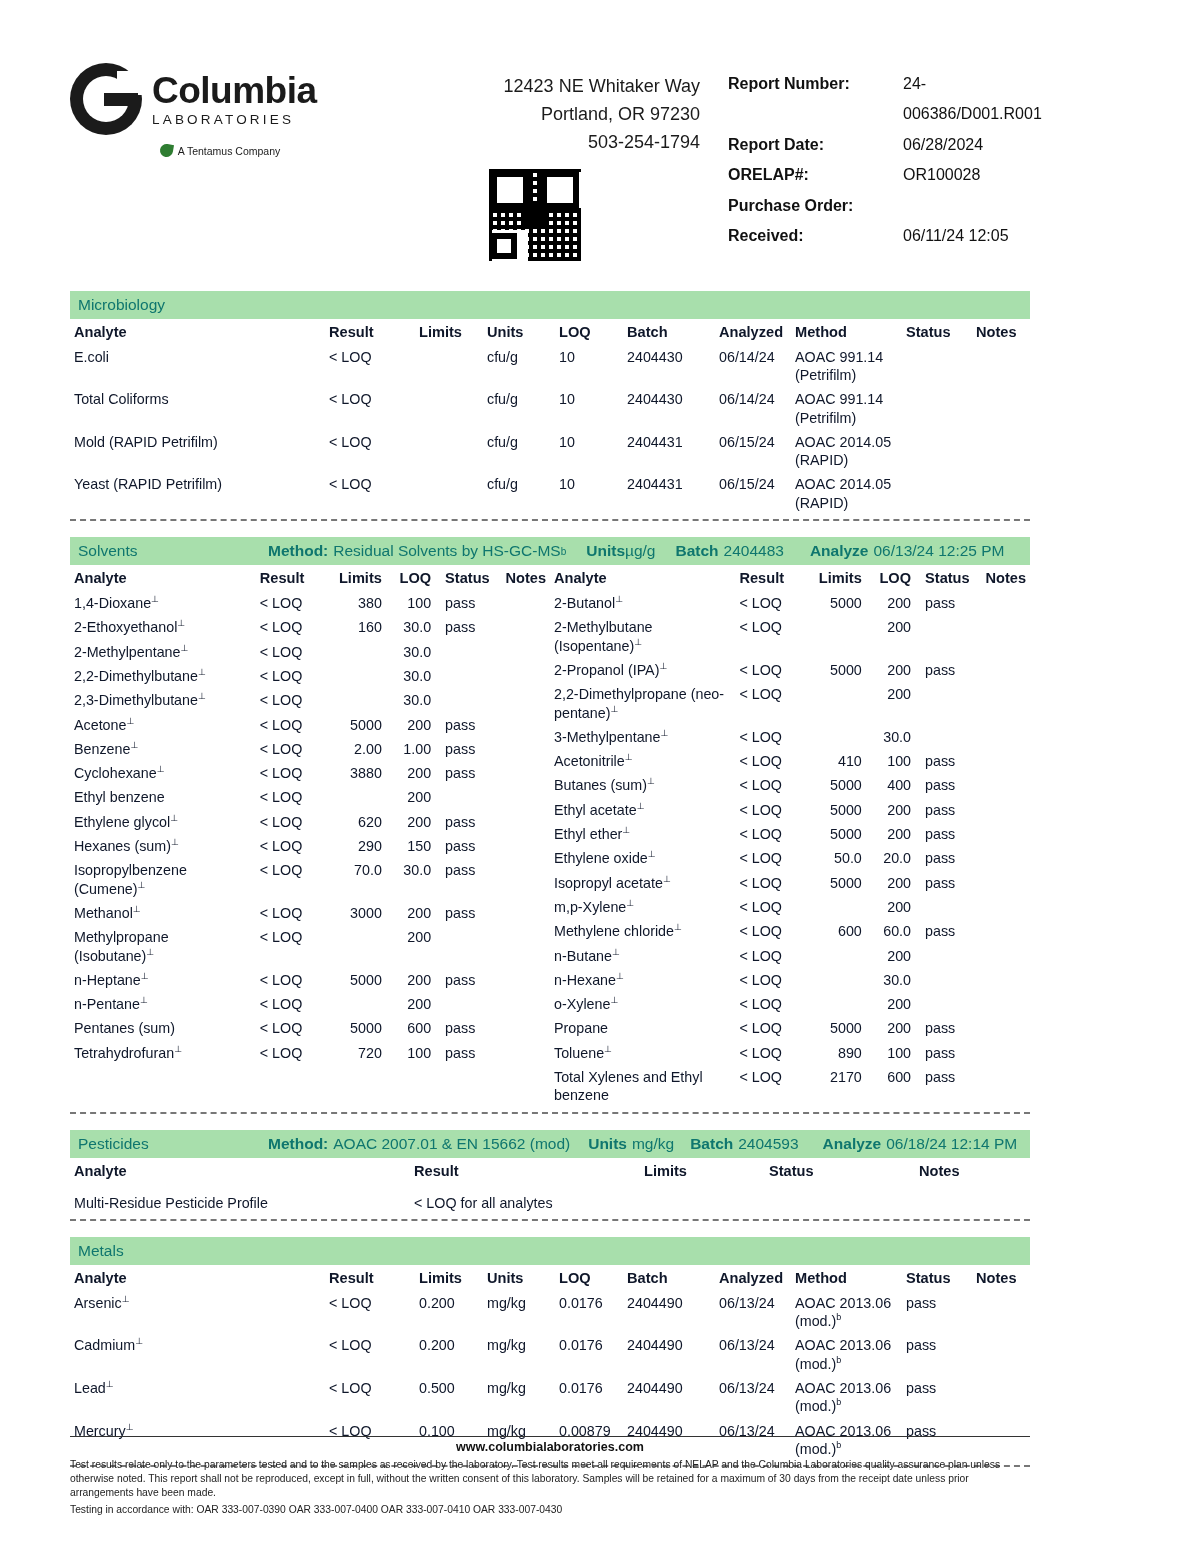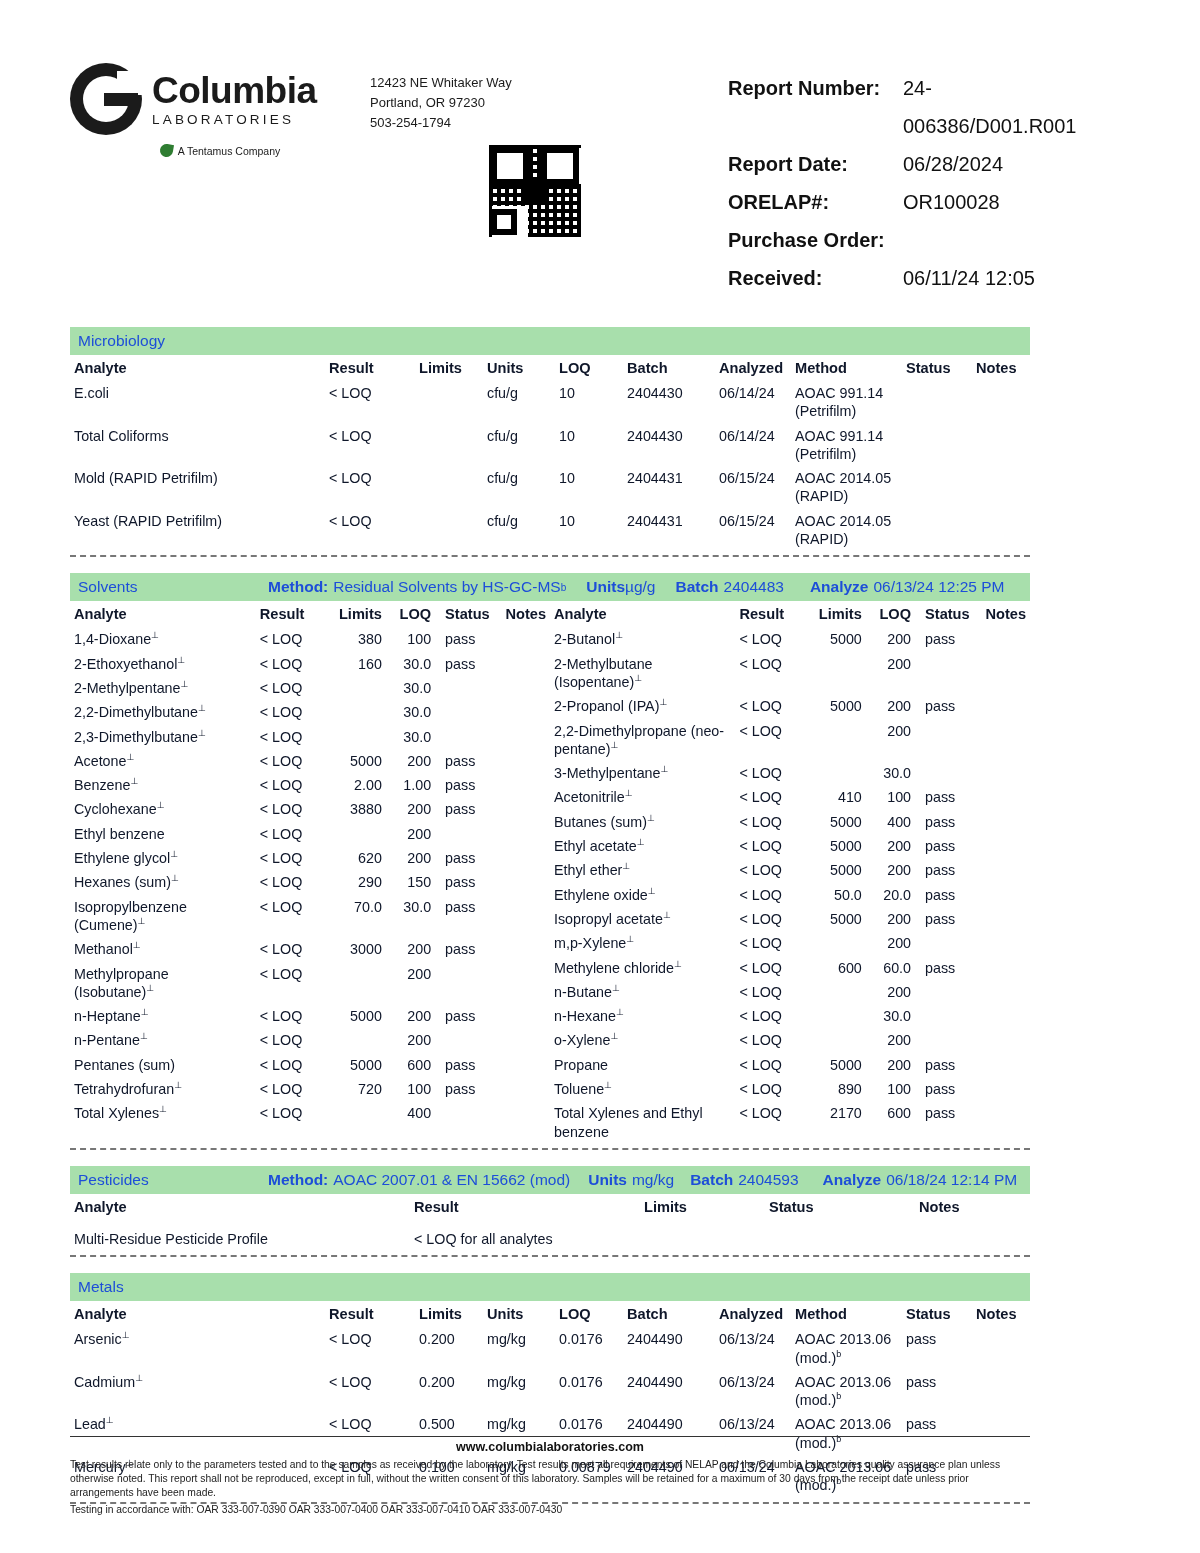--- a/index.html
+++ b/index.html
@@ -78,22 +78,22 @@
     display: inline-block;
     width: 13px; height: 13px;
     border-radius: 50% 0 50% 50%;
     background: #2f7d32;
     margin-right: 5px;
     transform: rotate(10deg);
   }
 
   .addr-block {
     flex: 0 0 330px;
-    text-align: left;
-    font-size: 13px;
+    text-align: right;
+    font-size: 18px;
     color: #1b1b1b;
     line-height: 1.55;
     padding-top: 18px;
   }
   .qr {
     margin: 12px auto 0;
     width: 92px; height: 92px;
     background-image:
       linear-gradient(90deg, #000 50%, transparent 50%),
       linear-gradient(#000 50%, transparent 50%);
@@ -121,40 +121,40 @@
     width: 20px; height: 20px; background: #000;
   }
 
   .meta-block {
     flex: 1;
     padding-top: 14px;
     padding-left: 28px;
   }
   .meta-row {
     display: flex;
-    font-size: 20px;
+    font-size: 16px;
     line-height: 1.9;
   }
   .meta-label {
     font-weight: bold;
     color: #111;
     flex: 0 0 175px;
   }
   .meta-value { color: #111; }
 
   
   .content { padding: 14px 70px 0 70px; }
 
   .band {
     background: #a8dfac;
     display: flex;
     align-items: center;
     padding: 5px 8px 5px 8px;
     font-size: 15.5px;
-    color: #1d4ed8;
+    color: #0f766e;
     margin-top: 16px;
   }
   .band .band-title { font-size: 15.5px; }
   .band .bold { font-weight: bold; }
   .band-seg { white-space: nowrap; }
 
   table {
     width: 100%;
     border-collapse: collapse;
     font-size: 14.3px;
@@ -572,28 +572,20 @@
                 <td class="num">600</td>
                 <td>pass</td>
                 <td></td>
               </tr>
               <tr>
                 <td>Tetrahydrofuran<sup>⊥</sup></td>
                 <td class="res">&lt; LOQ</td>
                 <td class="num">720</td>
                 <td class="num">100</td>
                 <td>pass</td>
-                <td></td>
-              </tr>
-              <tr>
-                <td>Total Xylenes<sup>⊥</sup></td>
-                <td class="res">&lt; LOQ</td>
-                <td class="num"></td>
-                <td class="num">400</td>
-                <td></td>
                 <td></td>
               </tr>
             </tbody>
         </table>
       </div>
 
       <div class="solv-half">
         <table class="t-solv">
           <colgroup>
               <col class="s1">

